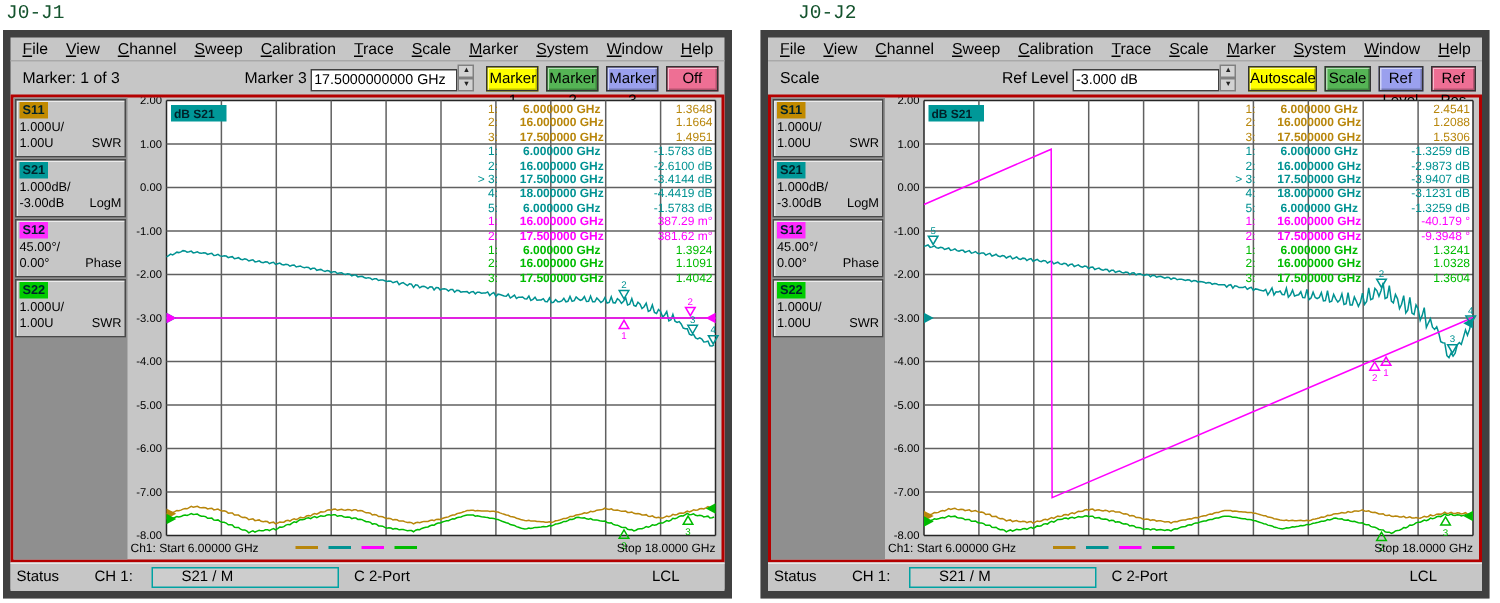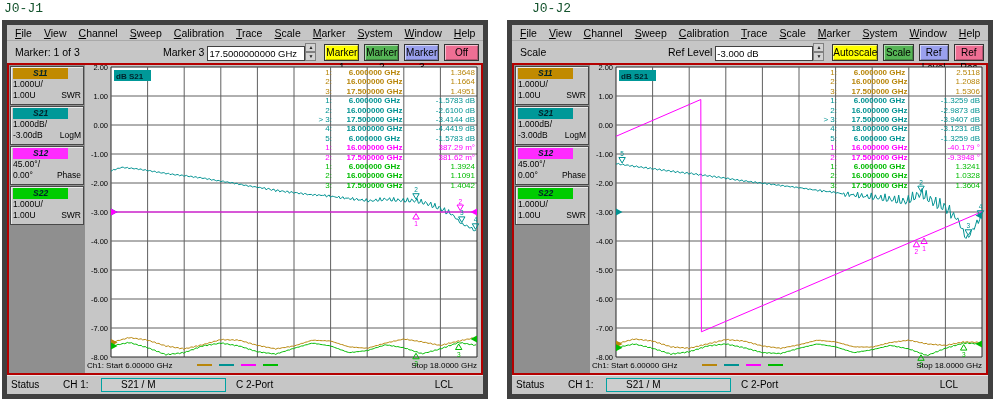--- a/index.html
+++ b/index.html
@@ -27,21 +27,21 @@
   .tb-buttons{display:flex;gap:5px;margin-left:8px;flex:1;padding-right:4px;}
   .tb-btn{flex:1;height:15px;line-height:15px;text-align:center;font-size:10px;
           color:#000;border:1px solid #333;
           box-shadow:inset 1px 1px 0 rgba(255,255,255,.55), inset -1px -1px 0 rgba(0,0,0,.25);}
   .display{height:308px;border:2px solid #b40000;background:#c6c6c6;display:flex;}
   .sidebar{width:78px;background:#8f8f8f;display:flex;flex-direction:column;
            gap:1px;padding:1px;box-sizing:border-box;}
   .trace-btn{background:#c6c6c6;border:1px solid #484848;height:39px;
              box-shadow:inset 1px 1px 0 #ececec;padding:1px 2px;
              box-sizing:border-box;font-size:8.5px;line-height:11px;color:#000;}
-  .chip{display:inline-block;padding:0 20px;font-weight:bold;color:#00222a;font-style:italic;}
+  .chip{display:inline-block;padding:0 2px;font-weight:bold;color:#00222a;}
   .tl1{display:block;}
   .tl2{display:flex;justify-content:space-between;}
   .graph-wrap{flex:1;position:relative;}
   svg.graph{display:block;}
   .readout{position:absolute;top:3px;right:6px;}
   .ro-row{display:flex;font-size:8px;line-height:9.4px;}
   .ro-num{width:17px;text-align:right;}
   .ro-freq{width:85px;text-align:center;font-weight:bold;}
   .ro-val{width:58px;text-align:right;}
   .statusbar{height:17px;display:flex;align-items:center;font-size:10px;color:#000;
@@ -406,21 +406,21 @@
           <line x1="112" y1="300" x2="127" y2="300" stroke="#b8860b" stroke-width="2"></line>
           <line x1="134" y1="300" x2="149" y2="300" stroke="#009292" stroke-width="2"></line>
           <line x1="156" y1="300" x2="171" y2="300" stroke="#ff00ff" stroke-width="2"></line>
           <line x1="178" y1="300" x2="193" y2="300" stroke="#00bb00" stroke-width="2"></line>
           <text x="392" y="303" text-anchor="end" font-size="8" fill="#000">Stop 18.0000 GHz</text>
         </svg>
       <div class="readout">
           <div class="ro-row" style="color: rgb(184, 134, 11);">
             <span class="ro-num">1:</span>
             <span class="ro-freq">6.000000 GHz</span>
-            <span class="ro-val">2.5118</span>
+            <span class="ro-val">2.4541</span>
           </div>
           <div class="ro-row" style="color: rgb(184, 134, 11);">
             <span class="ro-num">2:</span>
             <span class="ro-freq">16.000000 GHz</span>
             <span class="ro-val">1.2088</span>
           </div>
           <div class="ro-row" style="color: rgb(184, 134, 11);">
             <span class="ro-num">3:</span>
             <span class="ro-freq">17.500000 GHz</span>
             <span class="ro-val">1.5306</span>

